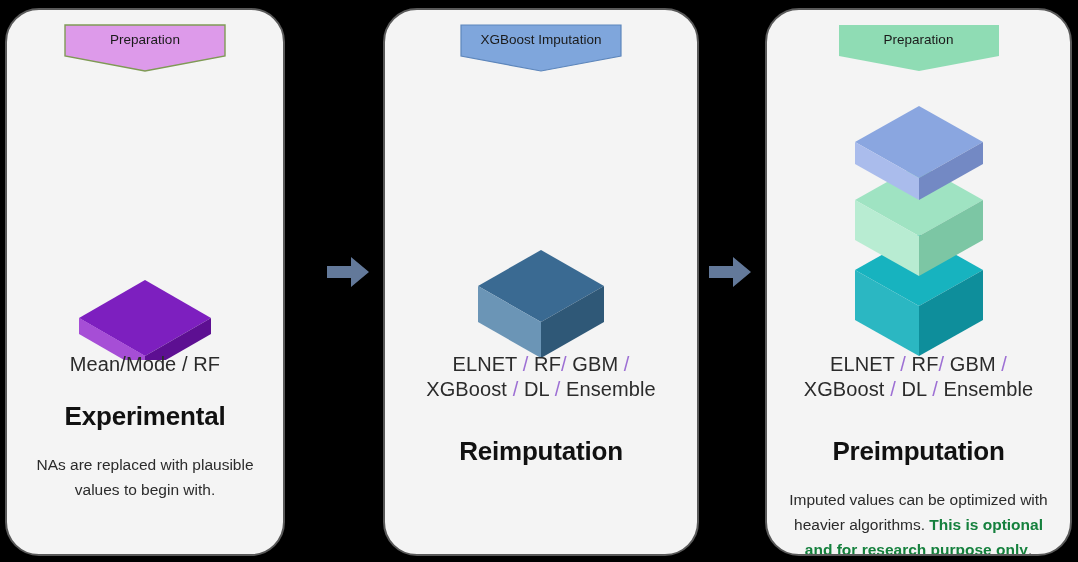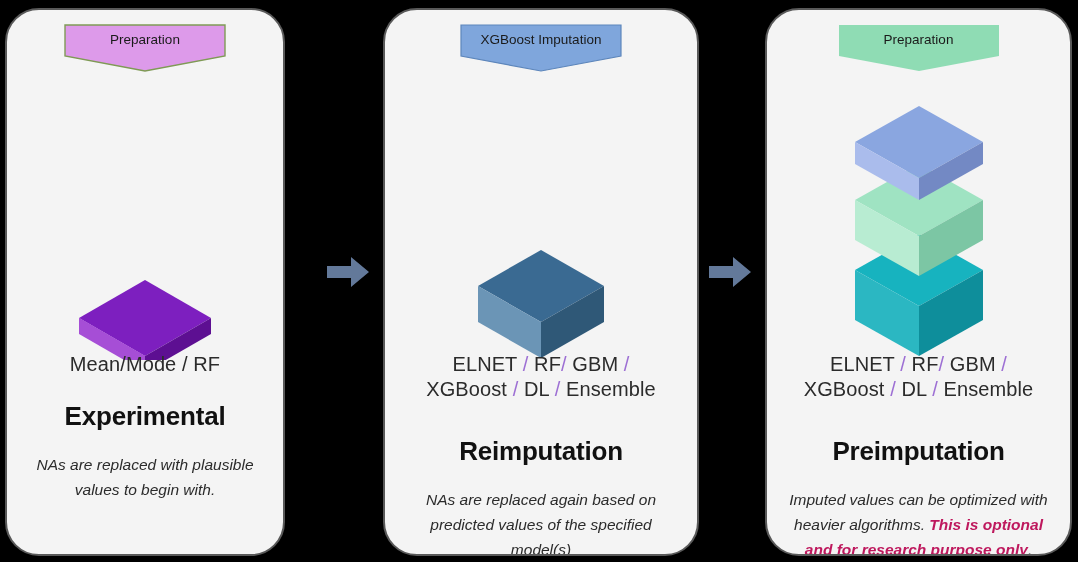--- a/index.html
+++ b/index.html
@@ -85,23 +85,22 @@
     margin-top: 24px;
     letter-spacing: -0.2px;
   }
   #panel-2 .heading, #panel-3 .heading { margin-top: 34px; }
   .desc {
     font-size: 15.5px;
     line-height: 25px;
     color: #2b2b2b;
     margin-top: 20px;
     padding: 0 6px;
-    font-style: italic;
-  }
-  .desc .hl { color: #be185d; font-weight: bold; }
+  }
+  .desc .hl { color: #15803d; font-weight: bold; }
 
   
   .arrow {
     position: absolute;
     top: 252px;
     width: 46px;
     height: 40px;
   }
   #arrow-1 { left: 325px; }
   #arrow-2 { left: 707px; }
@@ -175,23 +174,20 @@
         </div>
         <div>
           <span>XGBoost</span>
           <span class="sep">/</span>
           <span>DL</span>
           <span class="sep">/</span>
           <span>Ensemble</span>
         </div>
       </div>
       <div class="heading">Reimputation</div>
-      <div class="desc">
-        <span>NAs are replaced again based on predicted values of the specified model(s)</span>
-      </div>
     </div>
   </div>
 
   <div class="arrow" id="arrow-2">
     <svg viewBox="0 0 46 40">
       <polygon points="2,14 26,14 26,5 44,20 26,35 26,26 2,26" fill="#63799a"></polygon>
     </svg>
   </div>
 
   <div class="panel" id="panel-3">

